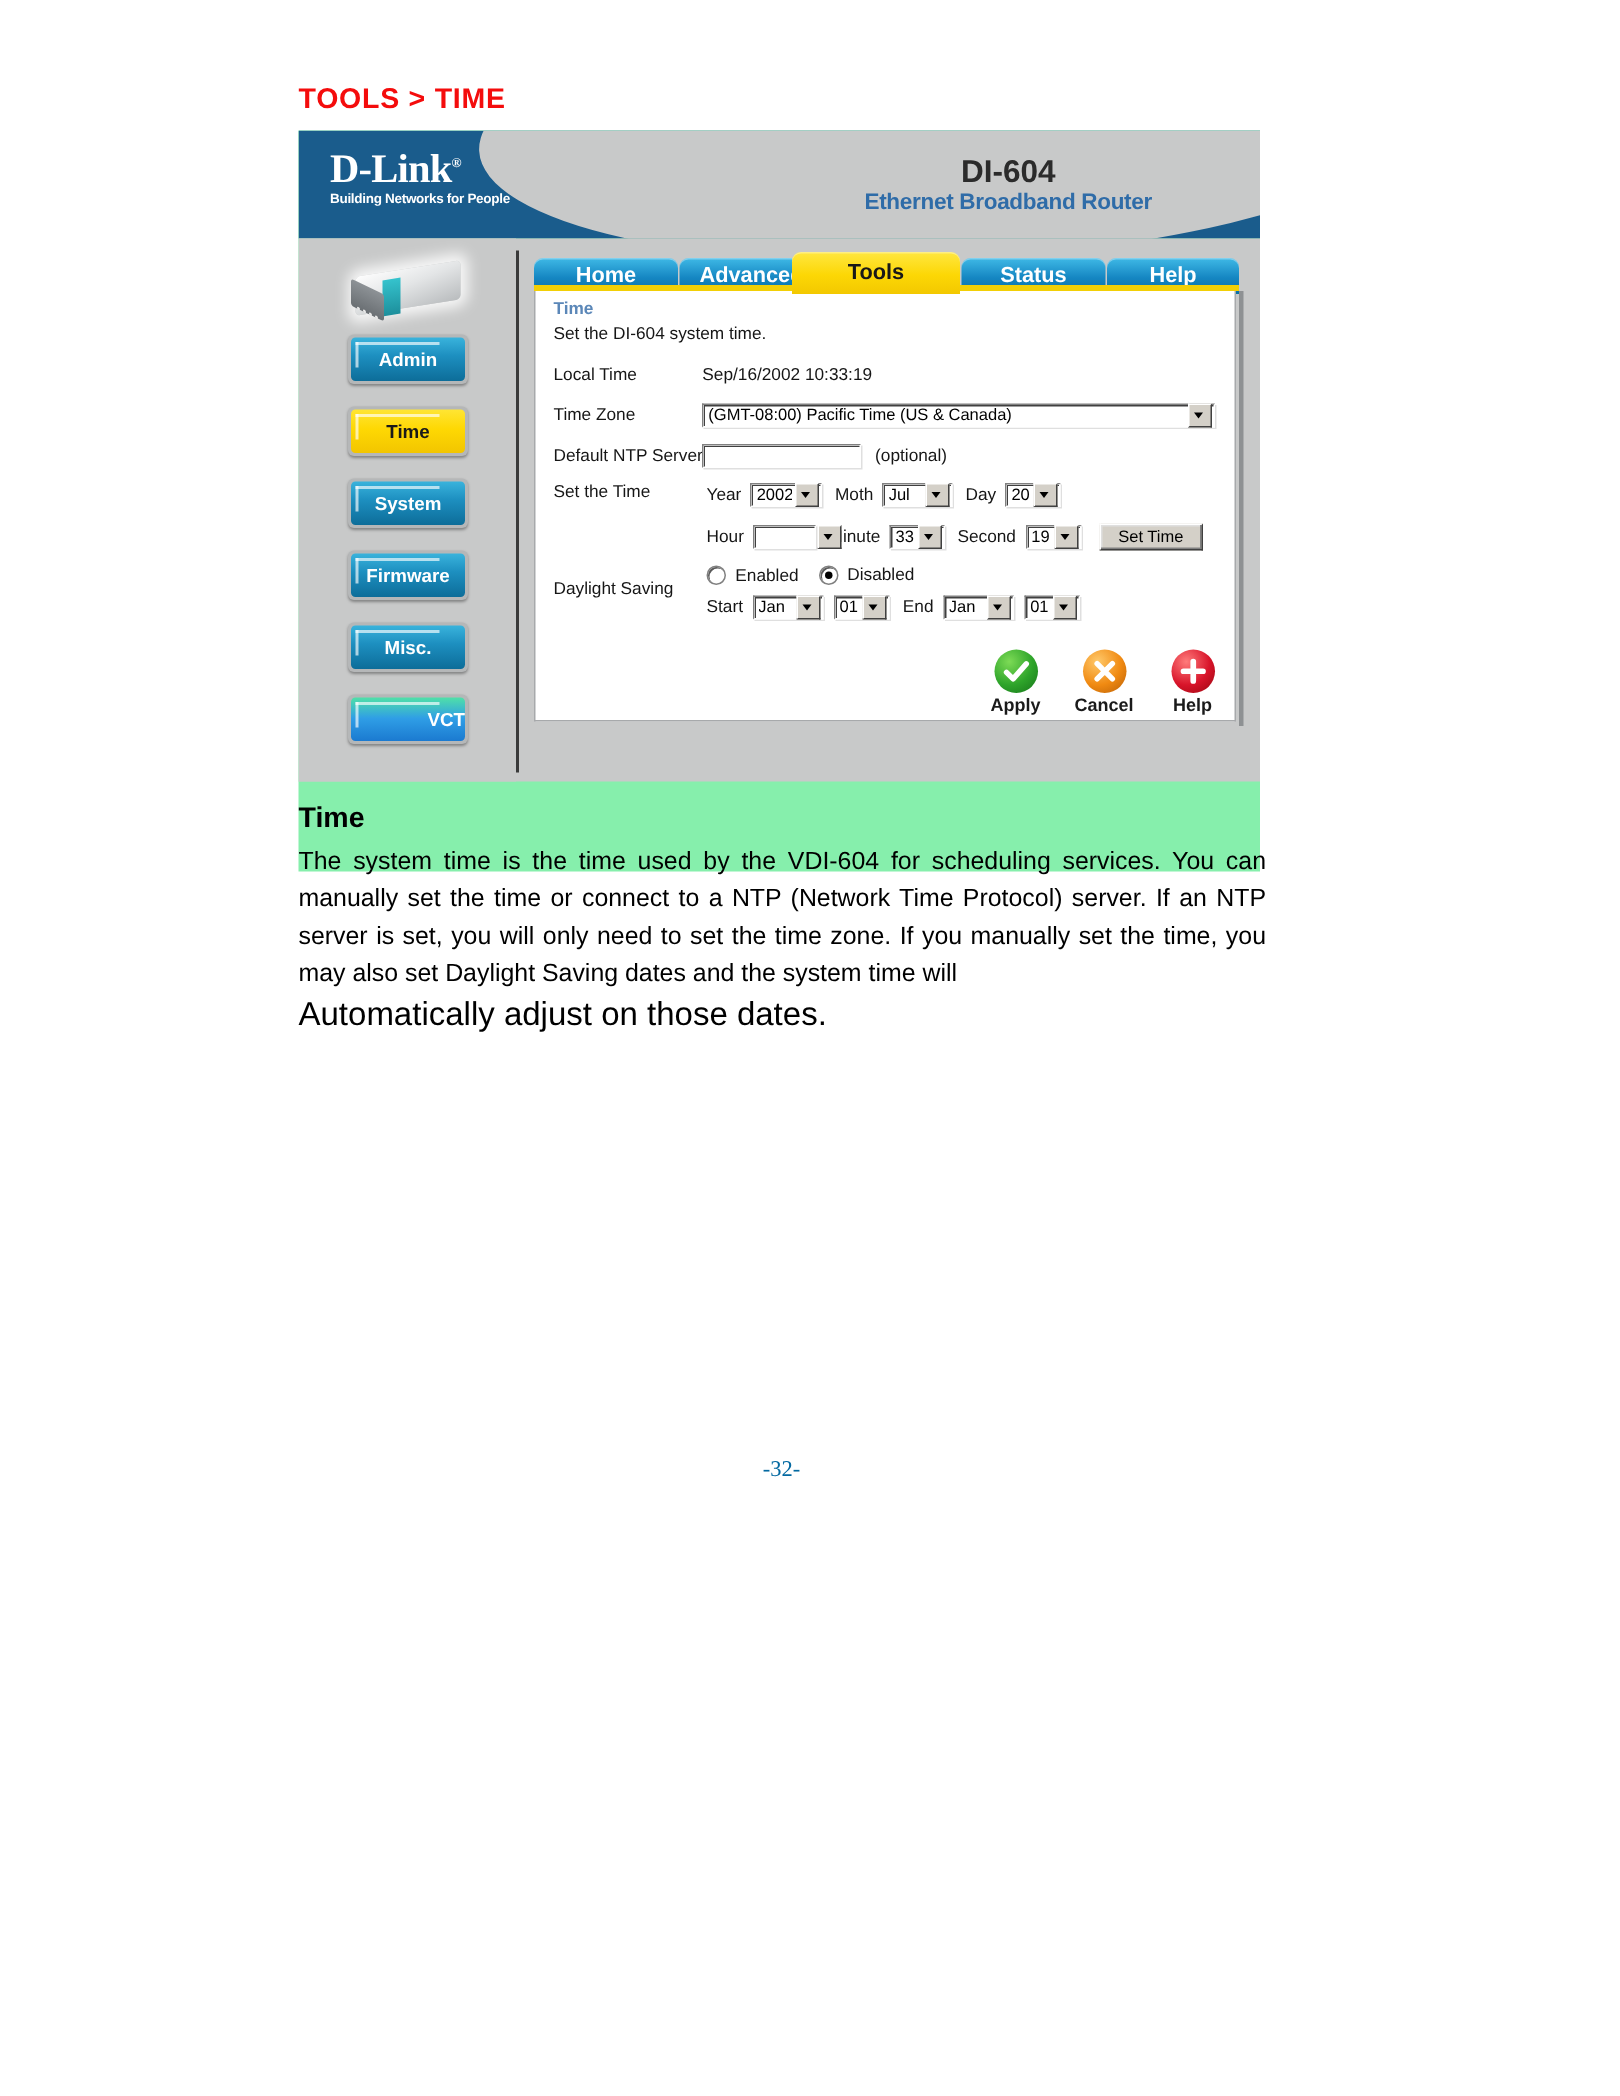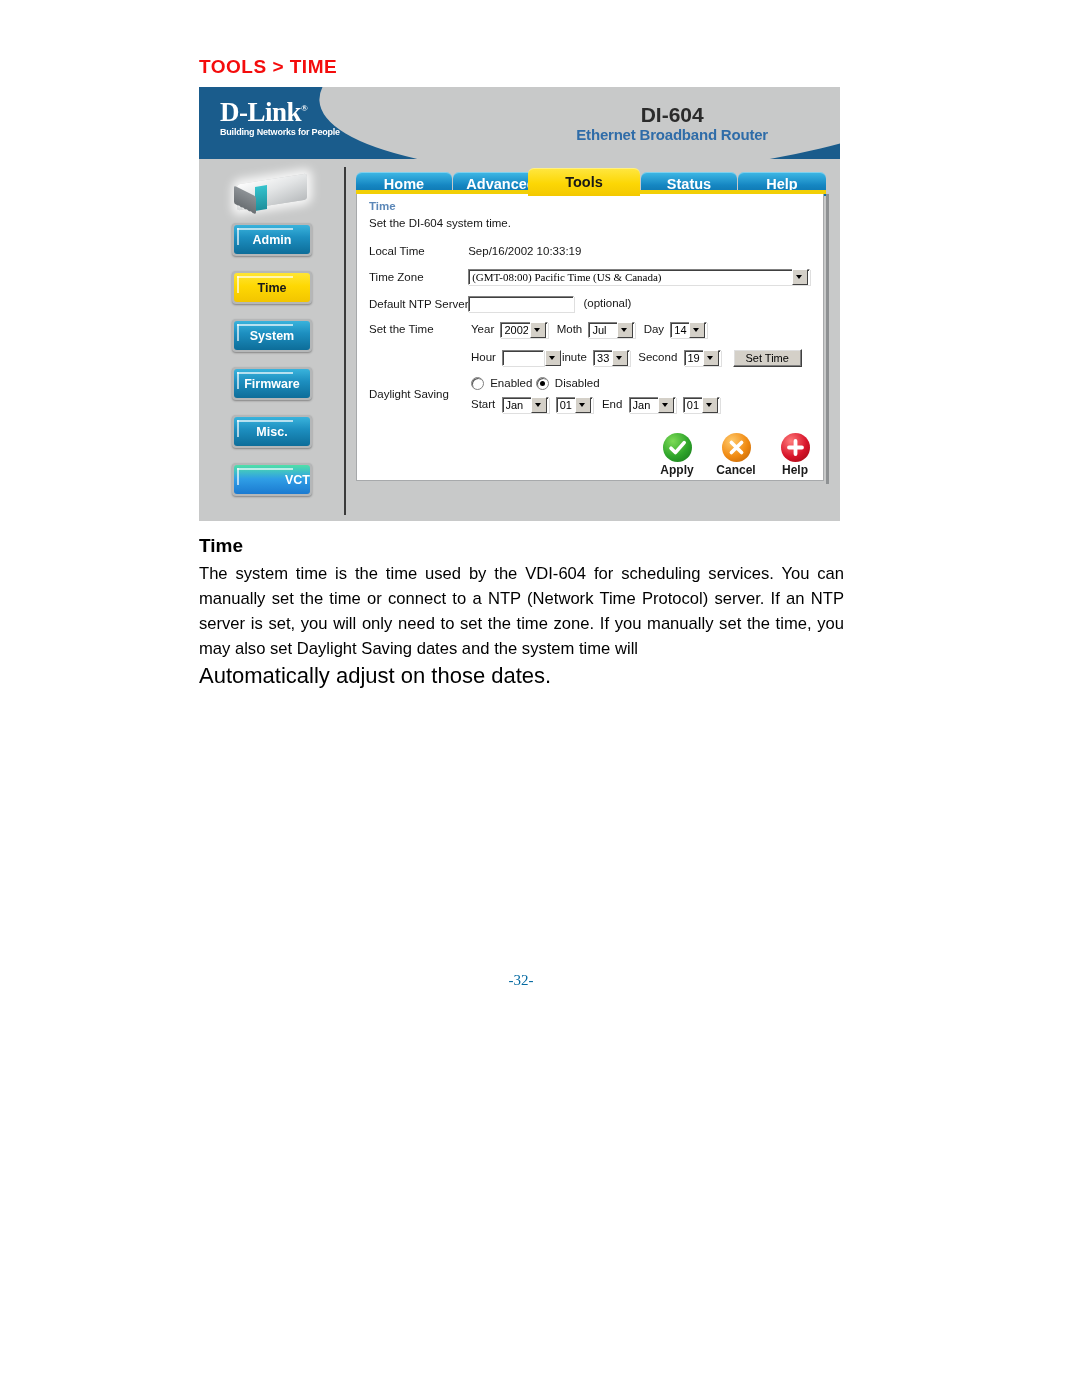--- a/index.html
+++ b/index.html
@@ -25,22 +25,22 @@
     color: #f40c0c;
     letter-spacing: 0.5px;
   }
 
   
   .router-panel {
     position: absolute;
     left: 199px;
     top: 87px;
     width: 641px;
-    height: 434px;
-    background: #f0abfc;
+    height: 494px;
+    background: #86efac;
     overflow: hidden;
   }
 
   
   .rp-header {
     position: absolute;
     left: 0; top: 0;
     width: 641px;
     height: 72px;
     background: #1a5c8c;
@@ -562,21 +562,21 @@
         <div class="sec-title">Time</div>
         <div class="sec-sub">Set the DI-604 system time.</div>
 
         <div class="frow" style="top:50px;">
           <span class="flabel">Local Time</span>
           <span class="fvalue">Sep/16/2002 10:33:19</span>
         </div>
 
         <div class="frow" style="top:75px;">
           <span class="flabel">Time Zone</span>
-          <span class="w-select" style="width:342px;font-family:Liberation Serif, serif;">
+          <span class="w-select" style="width:342px;">
             <span class="sel-text">(GMT-08:00) Pacific Time (US &amp; Canada)</span>
             <span class="arrow"></span>
           </span>
         </div>
 
         <div class="frow" style="top:102px;">
           <span class="flabel">Default NTP Server</span>
           <span class="w-input" style="width:106px;" title=""></span>
           <span style="margin-left:6px;">(optional)</span>
         </div>
@@ -591,21 +591,21 @@
             <span class="sel-text">2002</span>
             <span class="arrow"></span>
           </span>
           <span>Moth</span>
           <span class="w-select" style="width:47px;margin:0 5px 0 3px;">
             <span class="sel-text">Jul</span>
             <span class="arrow"></span>
           </span>
           <span>Day</span>
           <span class="w-select" style="width:37px;margin:0 0 0 3px;">
-            <span class="sel-text">14</span>
+            <span class="sel-text">20</span>
             <span class="arrow"></span>
           </span>
         </div>
 
         <div class="frow" style="top:155px;left:114px;">
           <span>Hour</span>
           <span class="w-select" style="width:37px;margin:0 5px 0 3px;padding-left:40px;">
             <span class="sel-text">10</span>
             <span class="arrow"></span>
           </span>
@@ -621,21 +621,21 @@
           </span>
           <span class="w-button" style="width:69px;">Set Time</span>
         </div>
 
         <div class="frow" style="top:193px;">
           <span class="flabel">Daylight Saving</span>
         </div>
 
         <div class="frow" style="top:183px;left:114px;">
           <span class="w-radio"></span>
-          <span style="">Enabled</span>
+          <span style="margin-right:10px;">Enabled</span>
           <span class="w-radio checked"></span>
           <span>Disabled</span>
         </div>
 
         <div class="frow" style="top:203px;left:114px;">
           <span>Start</span>
           <span class="w-select" style="width:47px;margin:0 4px 0 3px;">
             <span class="sel-text">Jan</span>
             <span class="arrow"></span>
           </span>

